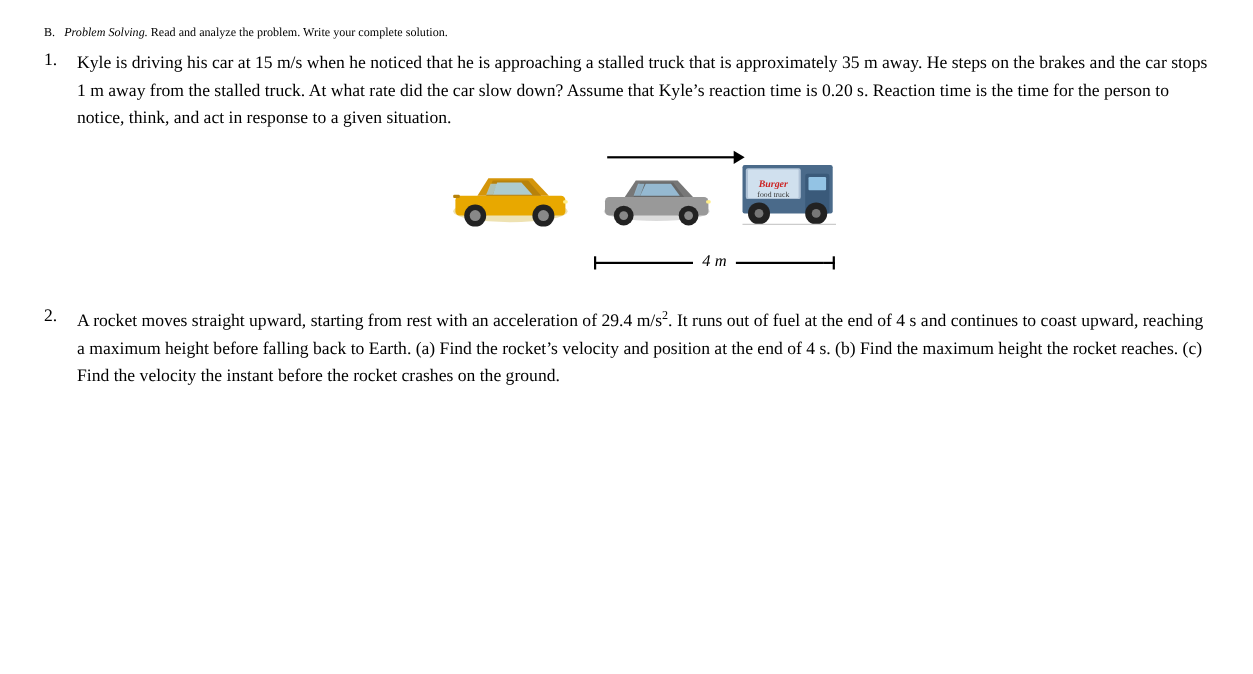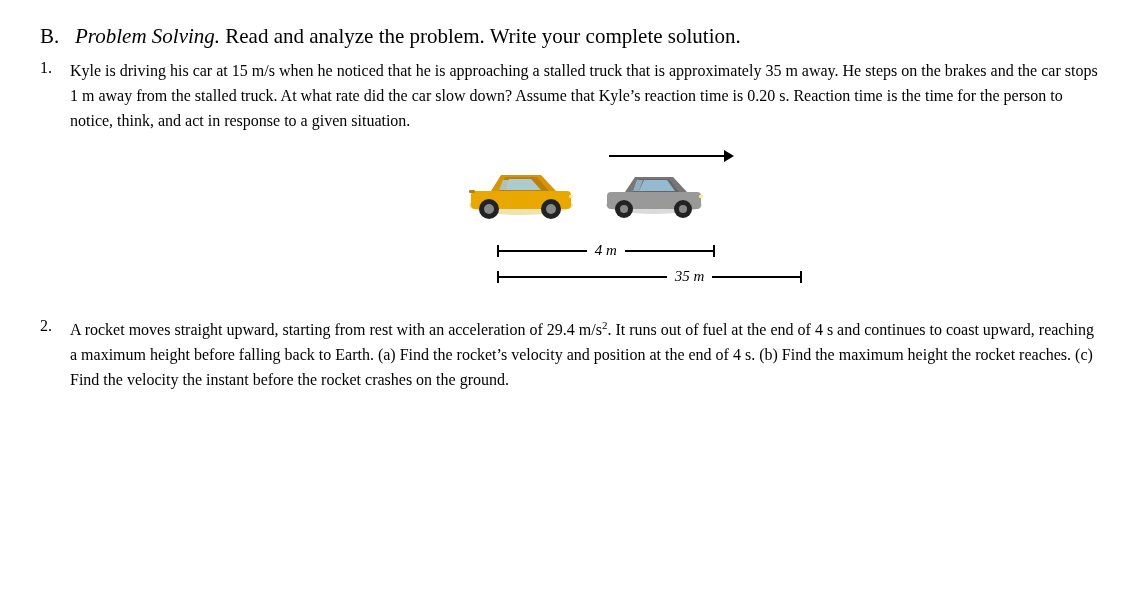--- a/index.html
+++ b/index.html
@@ -7,21 +7,21 @@
       background: #fff;
       font-family: "Times New Roman", Times, serif;
       font-size: 16px;
       color: #000;
       width: 1139px;
       min-height: 613px;
       padding: 24px 40px 24px 40px;
     }
     .section-header {
       margin-bottom: 10px;
-      font-size: 21px;
+      font-size: 11px;
     }
     .problem-list {
       list-style: none;
       padding: 0;
     }
     .problem-item {
       display: flex;
       margin-bottom: 18px;
       align-items: flex-start;
     }
@@ -188,39 +188,55 @@
 
               <circle cx="25" cy="44" r="9" fill="#222"></circle>
               <circle cx="25" cy="44" r="4" fill="#888"></circle>
               <circle cx="84" cy="44" r="9" fill="#222"></circle>
               <circle cx="84" cy="44" r="4" fill="#888"></circle>
 
               <rect x="100" y="30" width="4" height="3" rx="1" fill="#ffee88"></rect>
             </svg>
           </div>
 
+          <div>
+            <svg class="truck-svg" viewBox="0 0 95 70">
+
+              <rect x="5" y="10" width="82" height="44" rx="2" fill="#4a6a8a"></rect>
+
+              <rect x="62" y="18" width="22" height="36" rx="2" fill="#3a5a7a"></rect>
+
+              <rect x="8" y="13" width="50" height="28" rx="2" fill="#c8d8e8" opacity="0.8"></rect>
+
+              <rect x="10" y="14" width="46" height="26" rx="1" fill="#d0e0ee"></rect>
+              <text x="33" y="30" text-anchor="middle" font-size="9" fill="#cc2222" font-weight="bold" font-style="italic">Burger</text>
+              <text x="33" y="39" text-anchor="middle" font-size="7" fill="#333">food truck</text>
+
+              <rect x="65" y="21" width="16" height="12" rx="1" fill="#aaddff" opacity="0.8"></rect>
+
+              <circle cx="20" cy="54" r="10" fill="#222"></circle>
+              <circle cx="20" cy="54" r="4" fill="#777"></circle>
+              <circle cx="72" cy="54" r="10" fill="#222"></circle>
+              <circle cx="72" cy="54" r="4" fill="#777"></circle>
+
+              <line x1="5" y1="64" x2="90" y2="64" stroke="#ccc" stroke-width="1"></line>
+            </svg>
+          </div>
         </div>
 
-        <div style="display:flex; flex-direction:column; align-items:flex-start; margin-left:130px; margin-top:2px;">
+        <div style="display:flex; align-items:flex-start; margin-left:130px; margin-top:2px;">
 
           <div class="measure-line" style="margin-bottom:3px;">
             <span class="measure-bracket-left"></span>
             <span class="measure-inner-line" style="width:80px;"></span>
             <span class="measure-label">4 <span style="font-style:italic;">m</span></span>
             <span class="measure-inner-line" style="width:80px;"></span>
             <span class="measure-bracket-right"></span>
           </div>
 
-          <div class="measure-line">
-            <span class="measure-bracket-left"></span>
-            <span class="measure-inner-line" style="width:160px;"></span>
-            <span class="measure-label">35 <span style="font-style:italic;">m</span></span>
-            <span class="measure-inner-line" style="width:80px;"></span>
-            <span class="measure-bracket-right"></span>
-          </div>
         </div>
       </div>
     </div>
   </li>
 
   <li class="problem-item">
     <span class="problem-number">2.</span>
     <div class="problem-text">
       A rocket moves straight upward, starting from rest with an acceleration of 29.4 <span class="italic">m/s</span><span class="superscript">2</span>. It runs out
       of fuel at the end of 4 <span class="italic">s</span> and continues to coast upward, reaching a maximum height before

